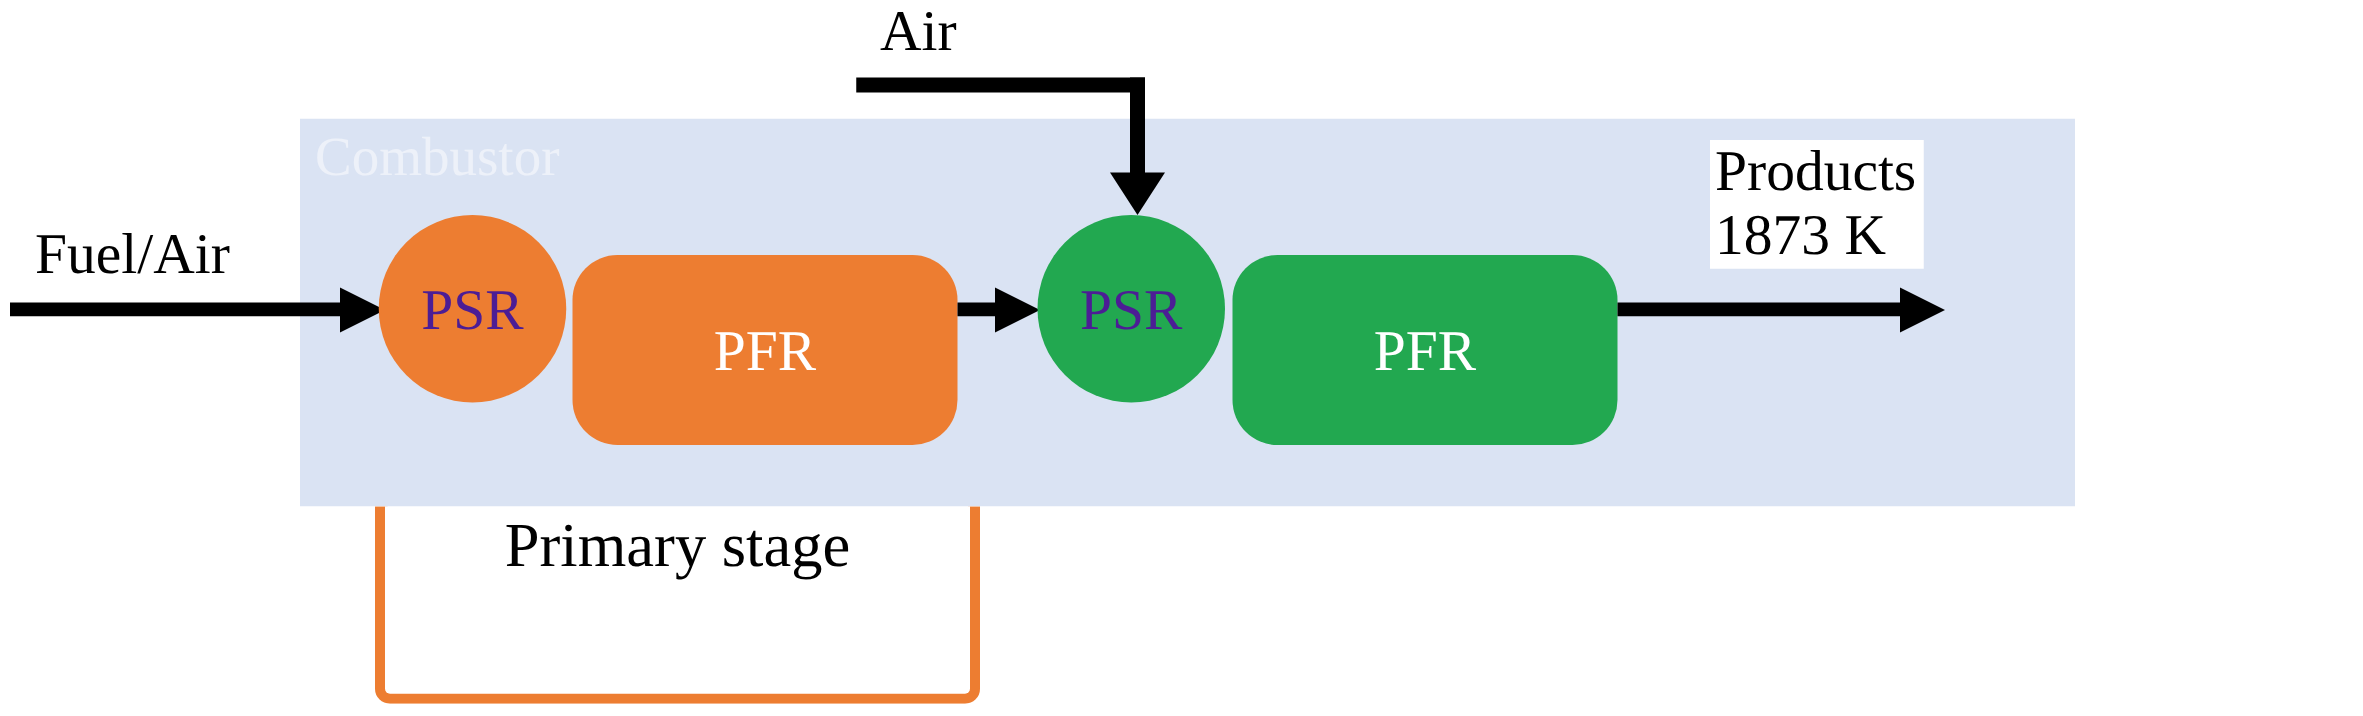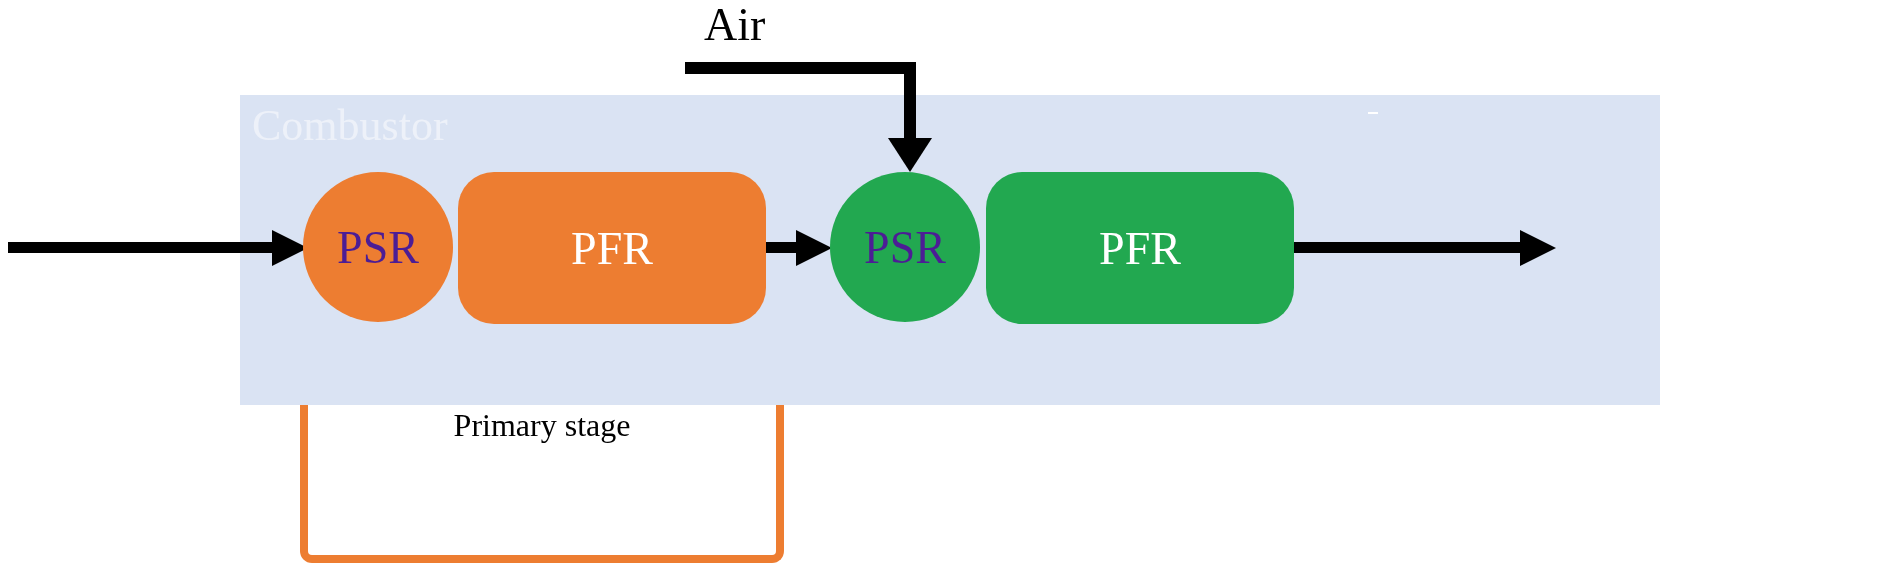--- a/index.html
+++ b/index.html
@@ -49,21 +49,21 @@
   .psr-circle {
     width: 150px; height: 150px;
     border-radius: 50%;
     display: flex; align-items: center; justify-content: center;
     color: #4c1d95; font-size: 46px;
   }
   .pfr-rect {
     width: 308px; height: 152px;
     border-radius: 36px;
     display: flex; align-items: center; justify-content: center;
-    color: #ffffff; font-size: 46px;
+    color: #ffffff; font-size: 46px; margin-top: 32px;
   }
   #psr-primary   { left: 303px; top: 172px; background: var(--primary, #ED7D31); }
   #pfr-primary   { left: 458px; top: 172px; background: var(--primary, #ED7D31); }
   #psr-secondary { left: 830px; top: 172px; background: var(--secondary, #22A850); }
   #pfr-secondary { left: 986px; top: 172px; background: var(--secondary, #22A850); }
 
   
   .line-h { height: 11px; background: var(--arrow, #000000); }
   .line-v { width: 12px;  background: var(--arrow, #000000); }
   .head-right {
@@ -92,33 +92,34 @@
   .stage-bracket {
     top: 405px; height: 150px;
     border-left: 8px solid; border-right: 8px solid; border-bottom: 8px solid;
     border-bottom-left-radius: 12px; border-bottom-right-radius: 12px;
     display: flex; justify-content: center; align-items: flex-start;
   }
   #primary-bracket   { left: 300px; width: 468px; border-color: var(--primary, #ED7D31); }
   #secondary-bracket { left: 830px; width: 478px; border-color: var(--secondary, #22A850); }
   .stage-label {
     color: #000000;
-    font-size: 32px;
+    font-size: 50px;
     white-space: nowrap;
     margin-top: 2px;
   }
 </style>
 </head>
 <body>
 
 <div id="canvas">
 
   <div class="abs" id="combustor-box"></div>
   <div class="abs" id="combustor-label">Combustor</div>
 
+  <div class="abs black-label" id="fuel-air-label">Fuel/Air</div>
   <div class="abs line-h" id="arrow-in-line"></div>
   <div class="abs head-right" id="arrow-in-head"></div>
 
   <div class="abs psr-circle" id="psr-primary">
     <span>PSR</span>
   </div>
   <div class="abs pfr-rect" id="pfr-primary">
     <span>PFR</span>
   </div>
 
@@ -133,19 +134,21 @@
   <div class="abs psr-circle" id="psr-secondary">
     <span>PSR</span>
   </div>
   <div class="abs pfr-rect" id="pfr-secondary">
     <span>PFR</span>
   </div>
 
   <div class="abs line-h" id="arrow-out-line"></div>
   <div class="abs head-right" id="arrow-out-head"></div>
   <div class="abs black-label" id="products-label">
+    <div>Products</div>
+    <div>1873 K</div>
   </div>
 
   <div class="abs stage-bracket" id="primary-bracket">
     <span class="stage-label">Primary stage</span>
   </div>
 
 </div>
 
 </body></html>

